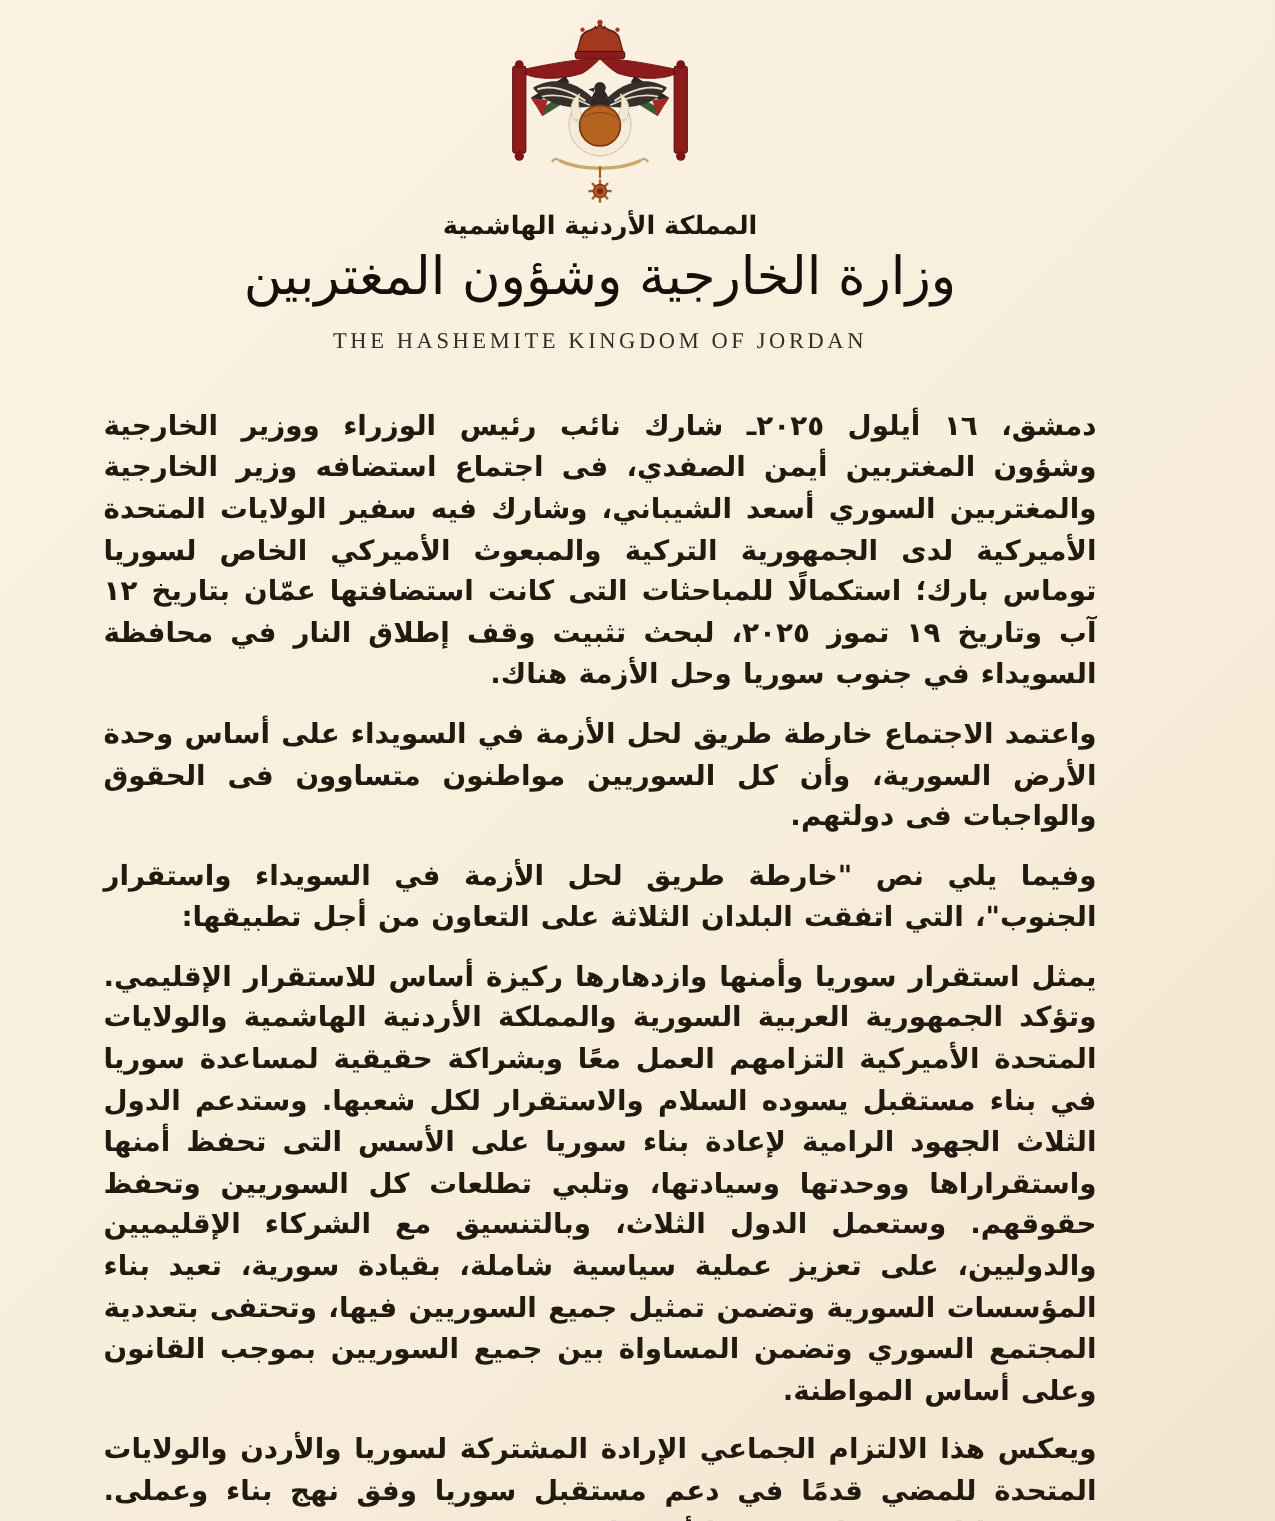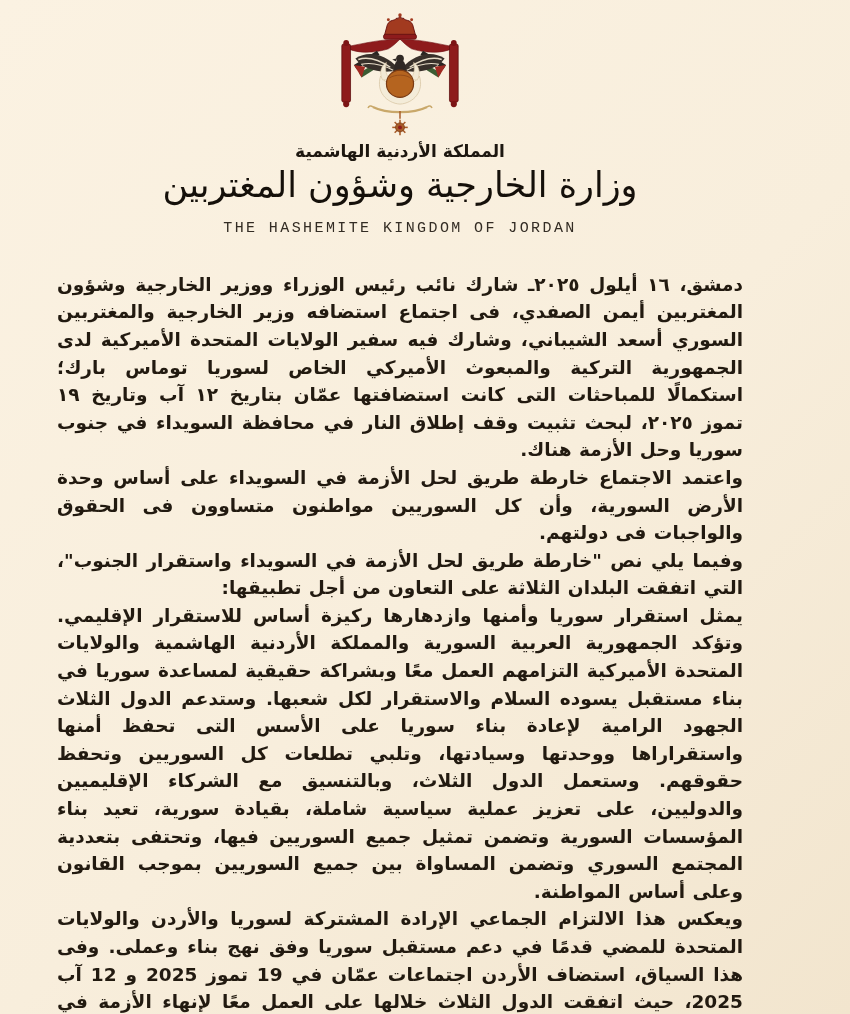--- a/index.html
+++ b/index.html
@@ -14,39 +14,39 @@
   .header{text-align:center;padding-top:12px;}
   .crest{display:block;margin:0 auto;}
   .kingdom-ar{
     font-size:17px;font-weight:bold;margin-top:1px;color:#1d1710;
   }
   .ministry-ar{
     font-size:35px;font-weight:normal;margin-top:3px;line-height:1.25;
     color:#15100a;letter-spacing:0.5px;
   }
   .kingdom-en{
-    font-family:Liberation Mono, monospace;
+    font-family:Liberation Serif, serif;
     font-size:15px;letter-spacing:2.4px;margin-top:12px;color:#332c24;
   }
   .ministry-en{
     font-family:"Liberation Serif",serif;
     font-size:13.8px;font-weight:bold;letter-spacing:1.1px;margin-top:5px;color:#2a2319;
   }
   .content{
     direction:rtl;
     text-align:justify;
     text-justify:inter-word;
     margin:34px 57px 0 57px;
     font-size:18.5px;
     font-weight:bold;
     line-height:27.6px;
     word-spacing:1px;
     color:#221a10;
   }
-  .content p{margin:0;}
+  .content p{margin:12px;}
 </style>
 </head>
 <body>
 
 <div class="page">
 
   <div class="header">
 
     <svg class="crest" width="156" height="128" viewBox="0 0 160 132" aria-hidden="true">
 

